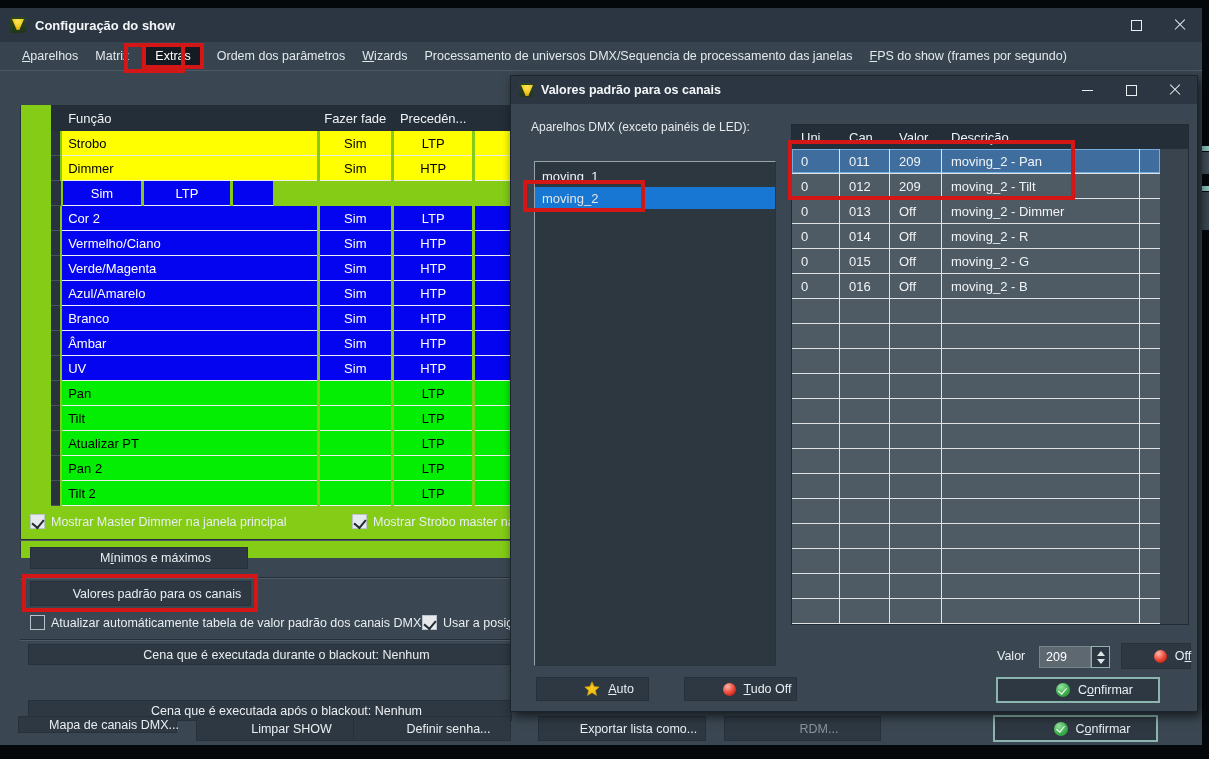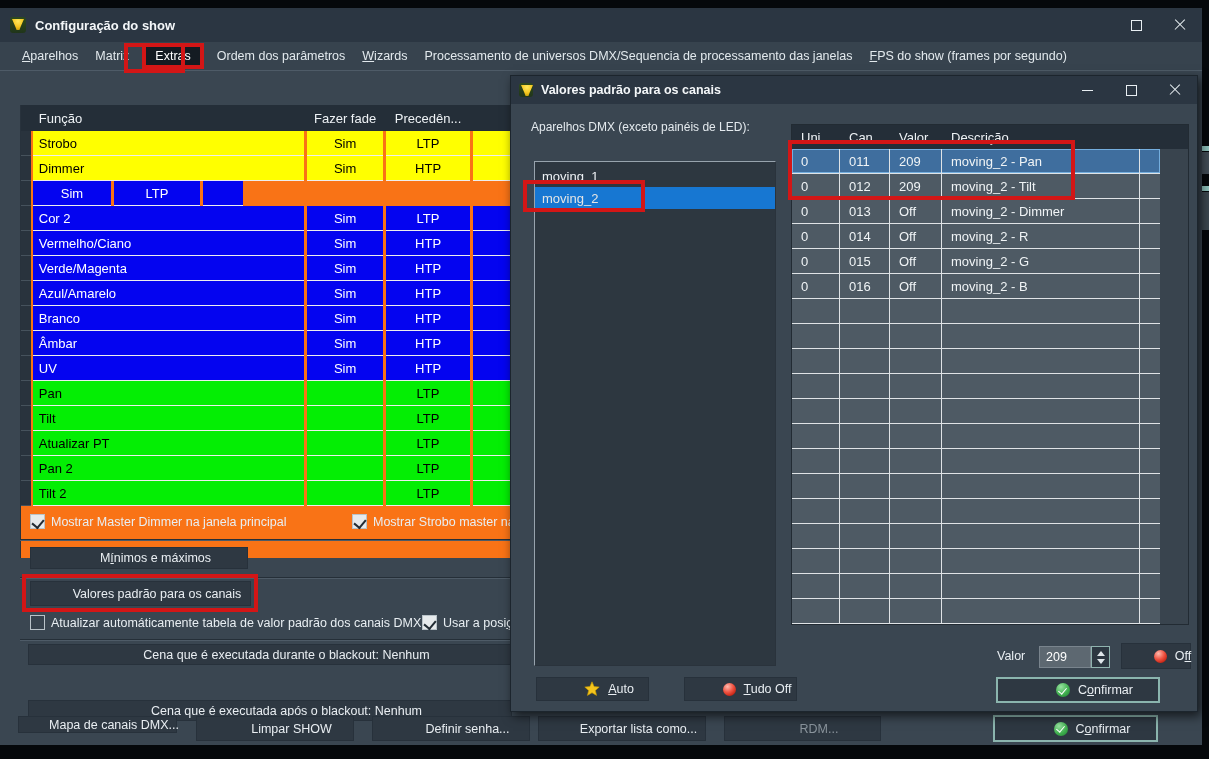--- a/index.html
+++ b/index.html
@@ -29,21 +29,21 @@
   .glyph-close::before,.glyph-close::after { content:""; position:absolute; left:-1px; top:5px; width:14px; height:1.4px; background:#e8eef2; }
   .glyph-close::before { transform:rotate(45deg); } .glyph-close::after { transform:rotate(-45deg); }
 
   .menubar { left:0; top:42px; width:1202px; height:28px; display:flex; align-items:center;
     padding-left:22px; gap:17px; font-size:12.5px; color:#e2e9ed; background:#37434e; }
   .tab { white-space:nowrap; padding:4px 0; }
   .tab.selected { border:4px solid #d31616; background:#141b22; padding:2px 9px; margin:-2px -4px; color:#fff; }
   .content { left:0; top:70px; width:1202px; height:675px; background:#3a4651; border-top:1px solid #4e5b67; }
 
   
-  .fn-table { left:20px; top:105px; width:492px; height:453px; overflow:hidden; background:#f97316; border-left:1px solid #28323c; }
+  .fn-table { left:20px; top:105px; width:492px; height:453px; overflow:hidden; background:#84cc16; border-left:1px solid #28323c;padding-left:30px; }
   .fnrow { display:flex; height:25px; align-items:stretch; }
   .fnhead { background:#242e38; height:26px; font-size:13px; color:#eef2f5; }
   .rh { width:10px; background:#29333d; border-bottom:1px solid #46525c; margin-right:2px; }
   .cell { border-bottom:1px solid #eeeeee; display:flex; align-items:center; }
   .fnhead .cell { border-bottom:none; }
   .c-name { width:278px; padding-left:6px; margin-right:3px; }
   .c-fade { width:78px; justify-content:center; margin-right:3px; }
   .c-prec { width:86px; justify-content:center; margin-right:3px; }
   .c-last { width:40px; }
   .band-yellow .cell { background:#ffff00; color:#000; }
@@ -289,21 +289,21 @@
   <div class="abs btn" style="left:28px; top:700px; width:484px; height:21px;">
     <span>Cena que é executada após o blackout: Nenhum</span>
   </div>
 
   <div class="abs btn" style="left:18px; top:716px; width:159px; height:17px;">
     <span>Mapa de canais DMX...</span>
   </div>
   <div class="abs btn" style="left:196px; top:716px; width:158px; height:25px;">
     <span>Limpar SHOW</span>
   </div>
-  <div class="abs btn" style="left:372px; top:716px; width:158px; height:25px;">
+  <div class="abs btn" style="left:353px; top:716px; width:158px; height:25px;">
     <span>Definir senha...</span>
   </div>
   <div class="abs btn" style="left:538px; top:716px; width:168px; height:25px;">
     <span>Exportar lista como...</span>
   </div>
   <div class="abs btn disabled" style="left:724px; top:716px; width:157px; height:25px;">
     <span>RDM...</span>
   </div>
   <div class="abs btn focused" style="left:993px; top:715px; width:165px; height:27px;">
     <div class="gcheck"></div>

